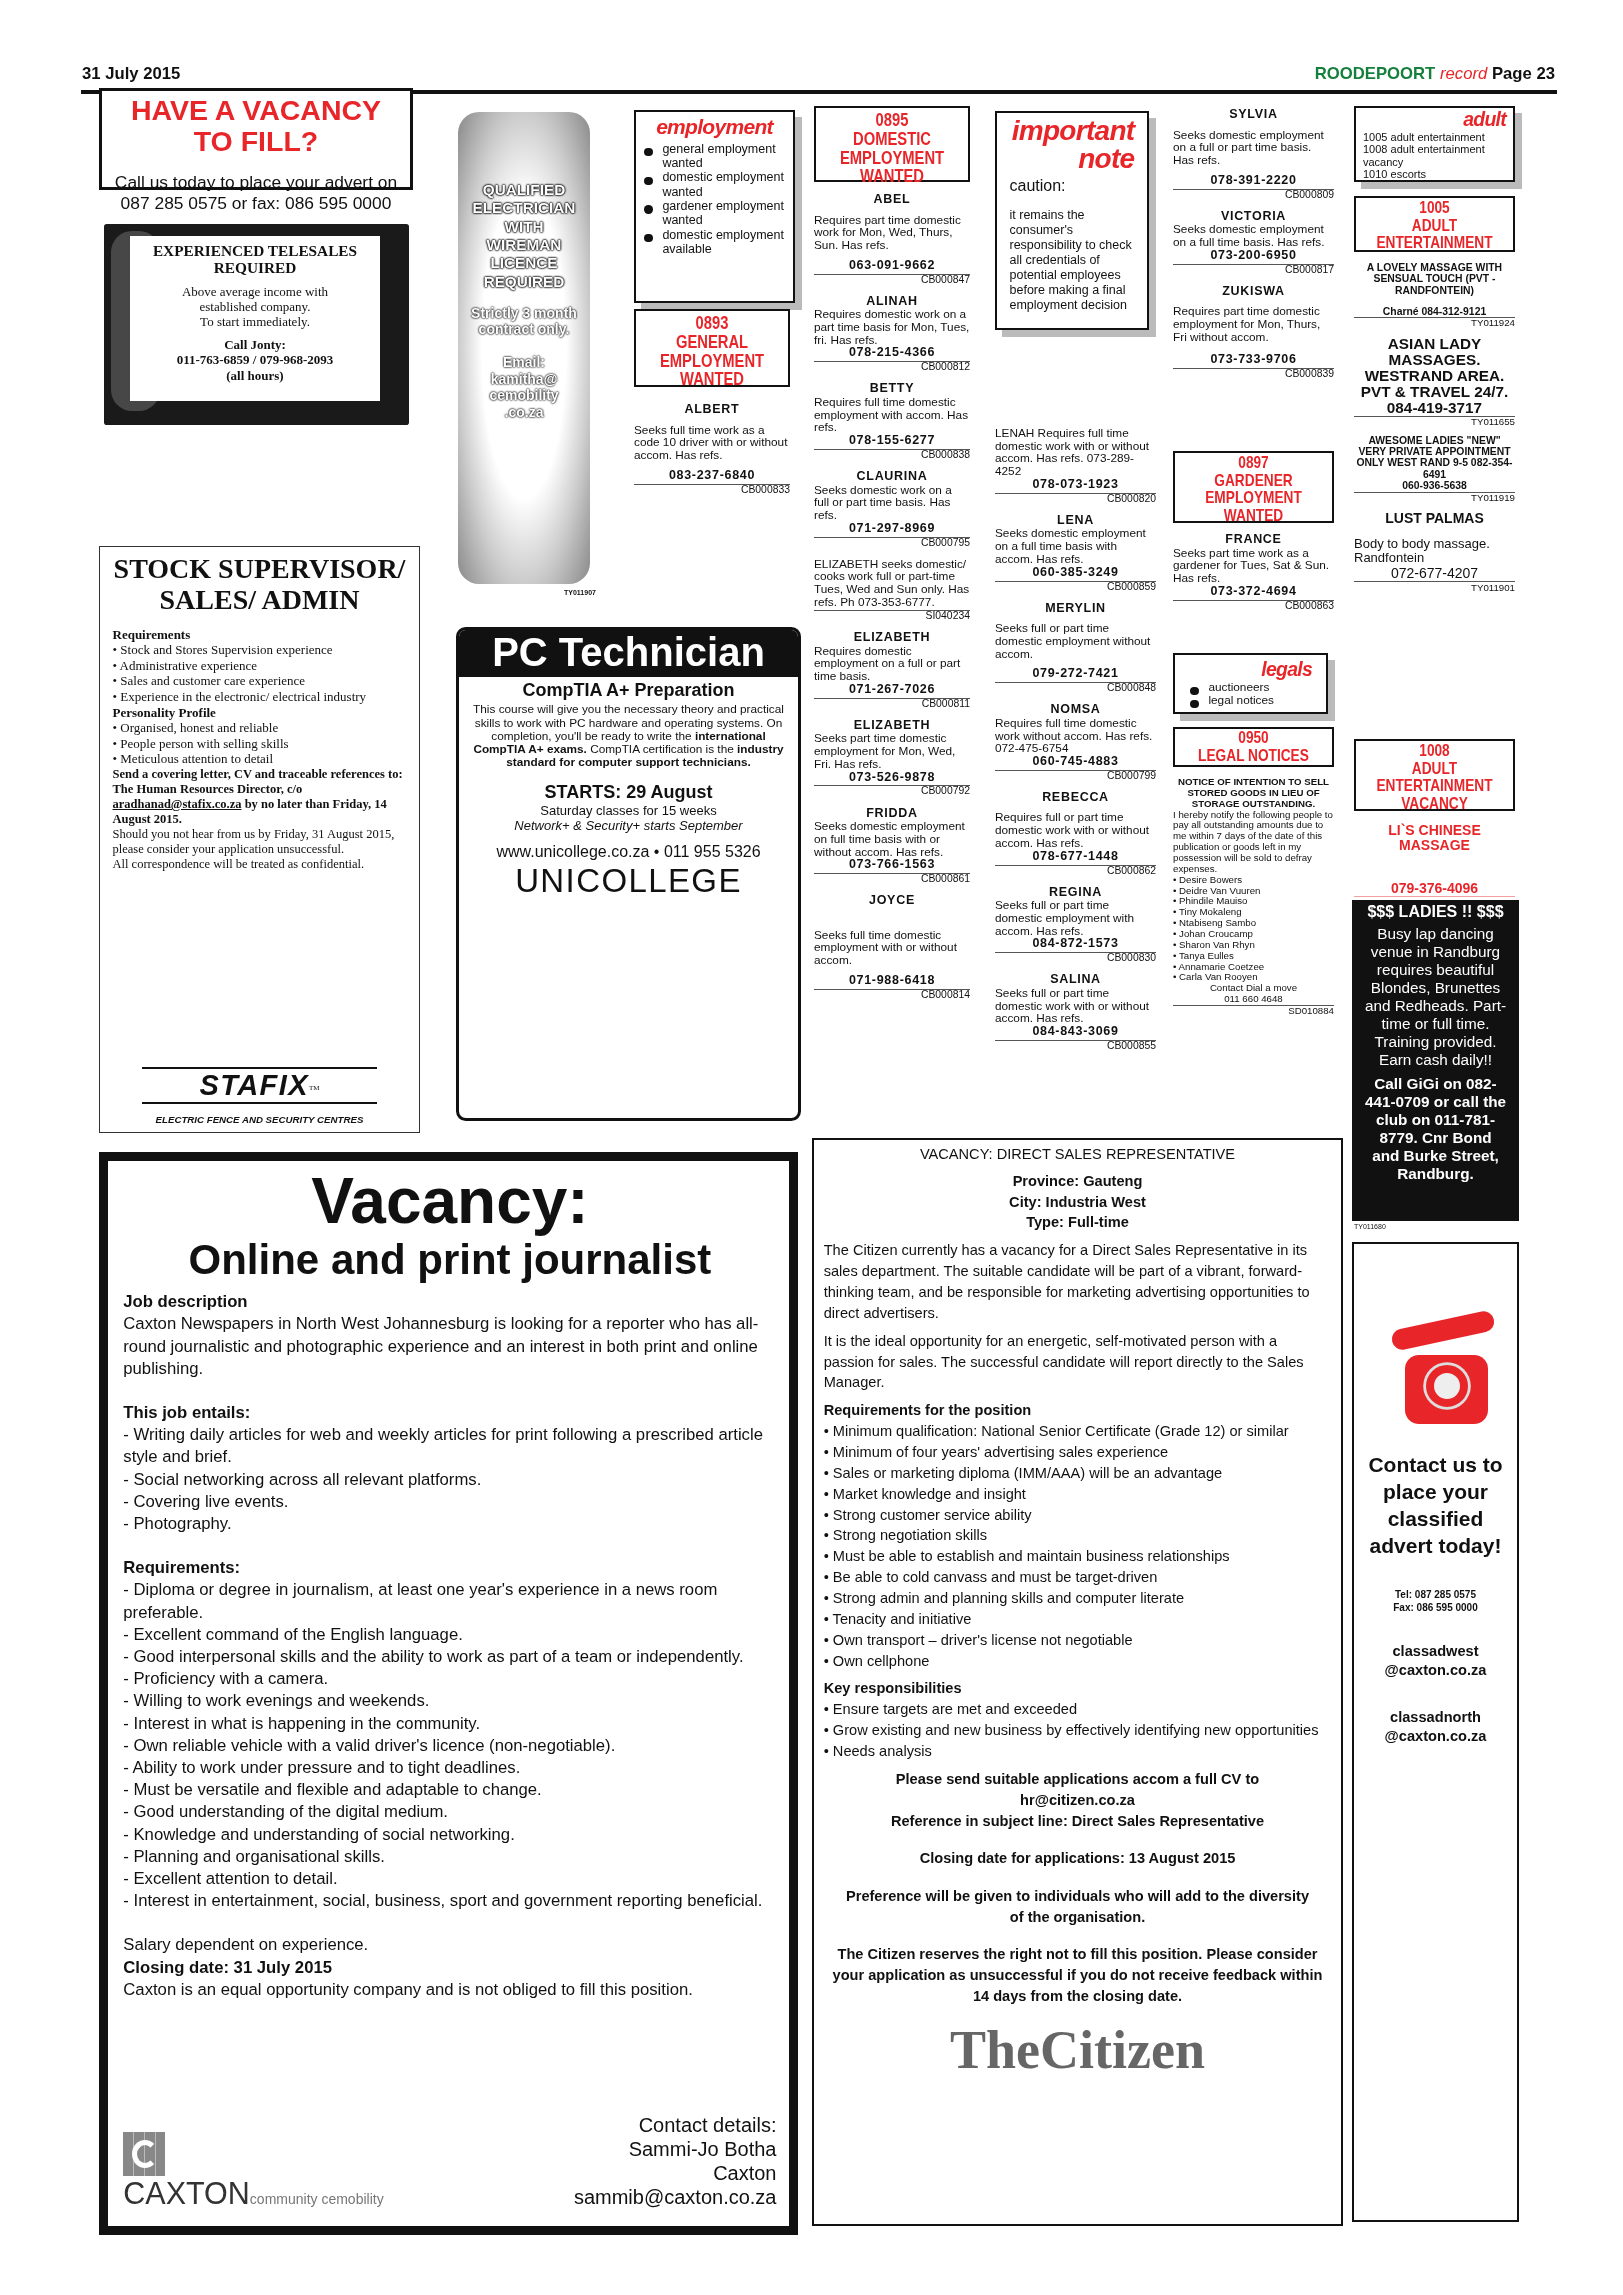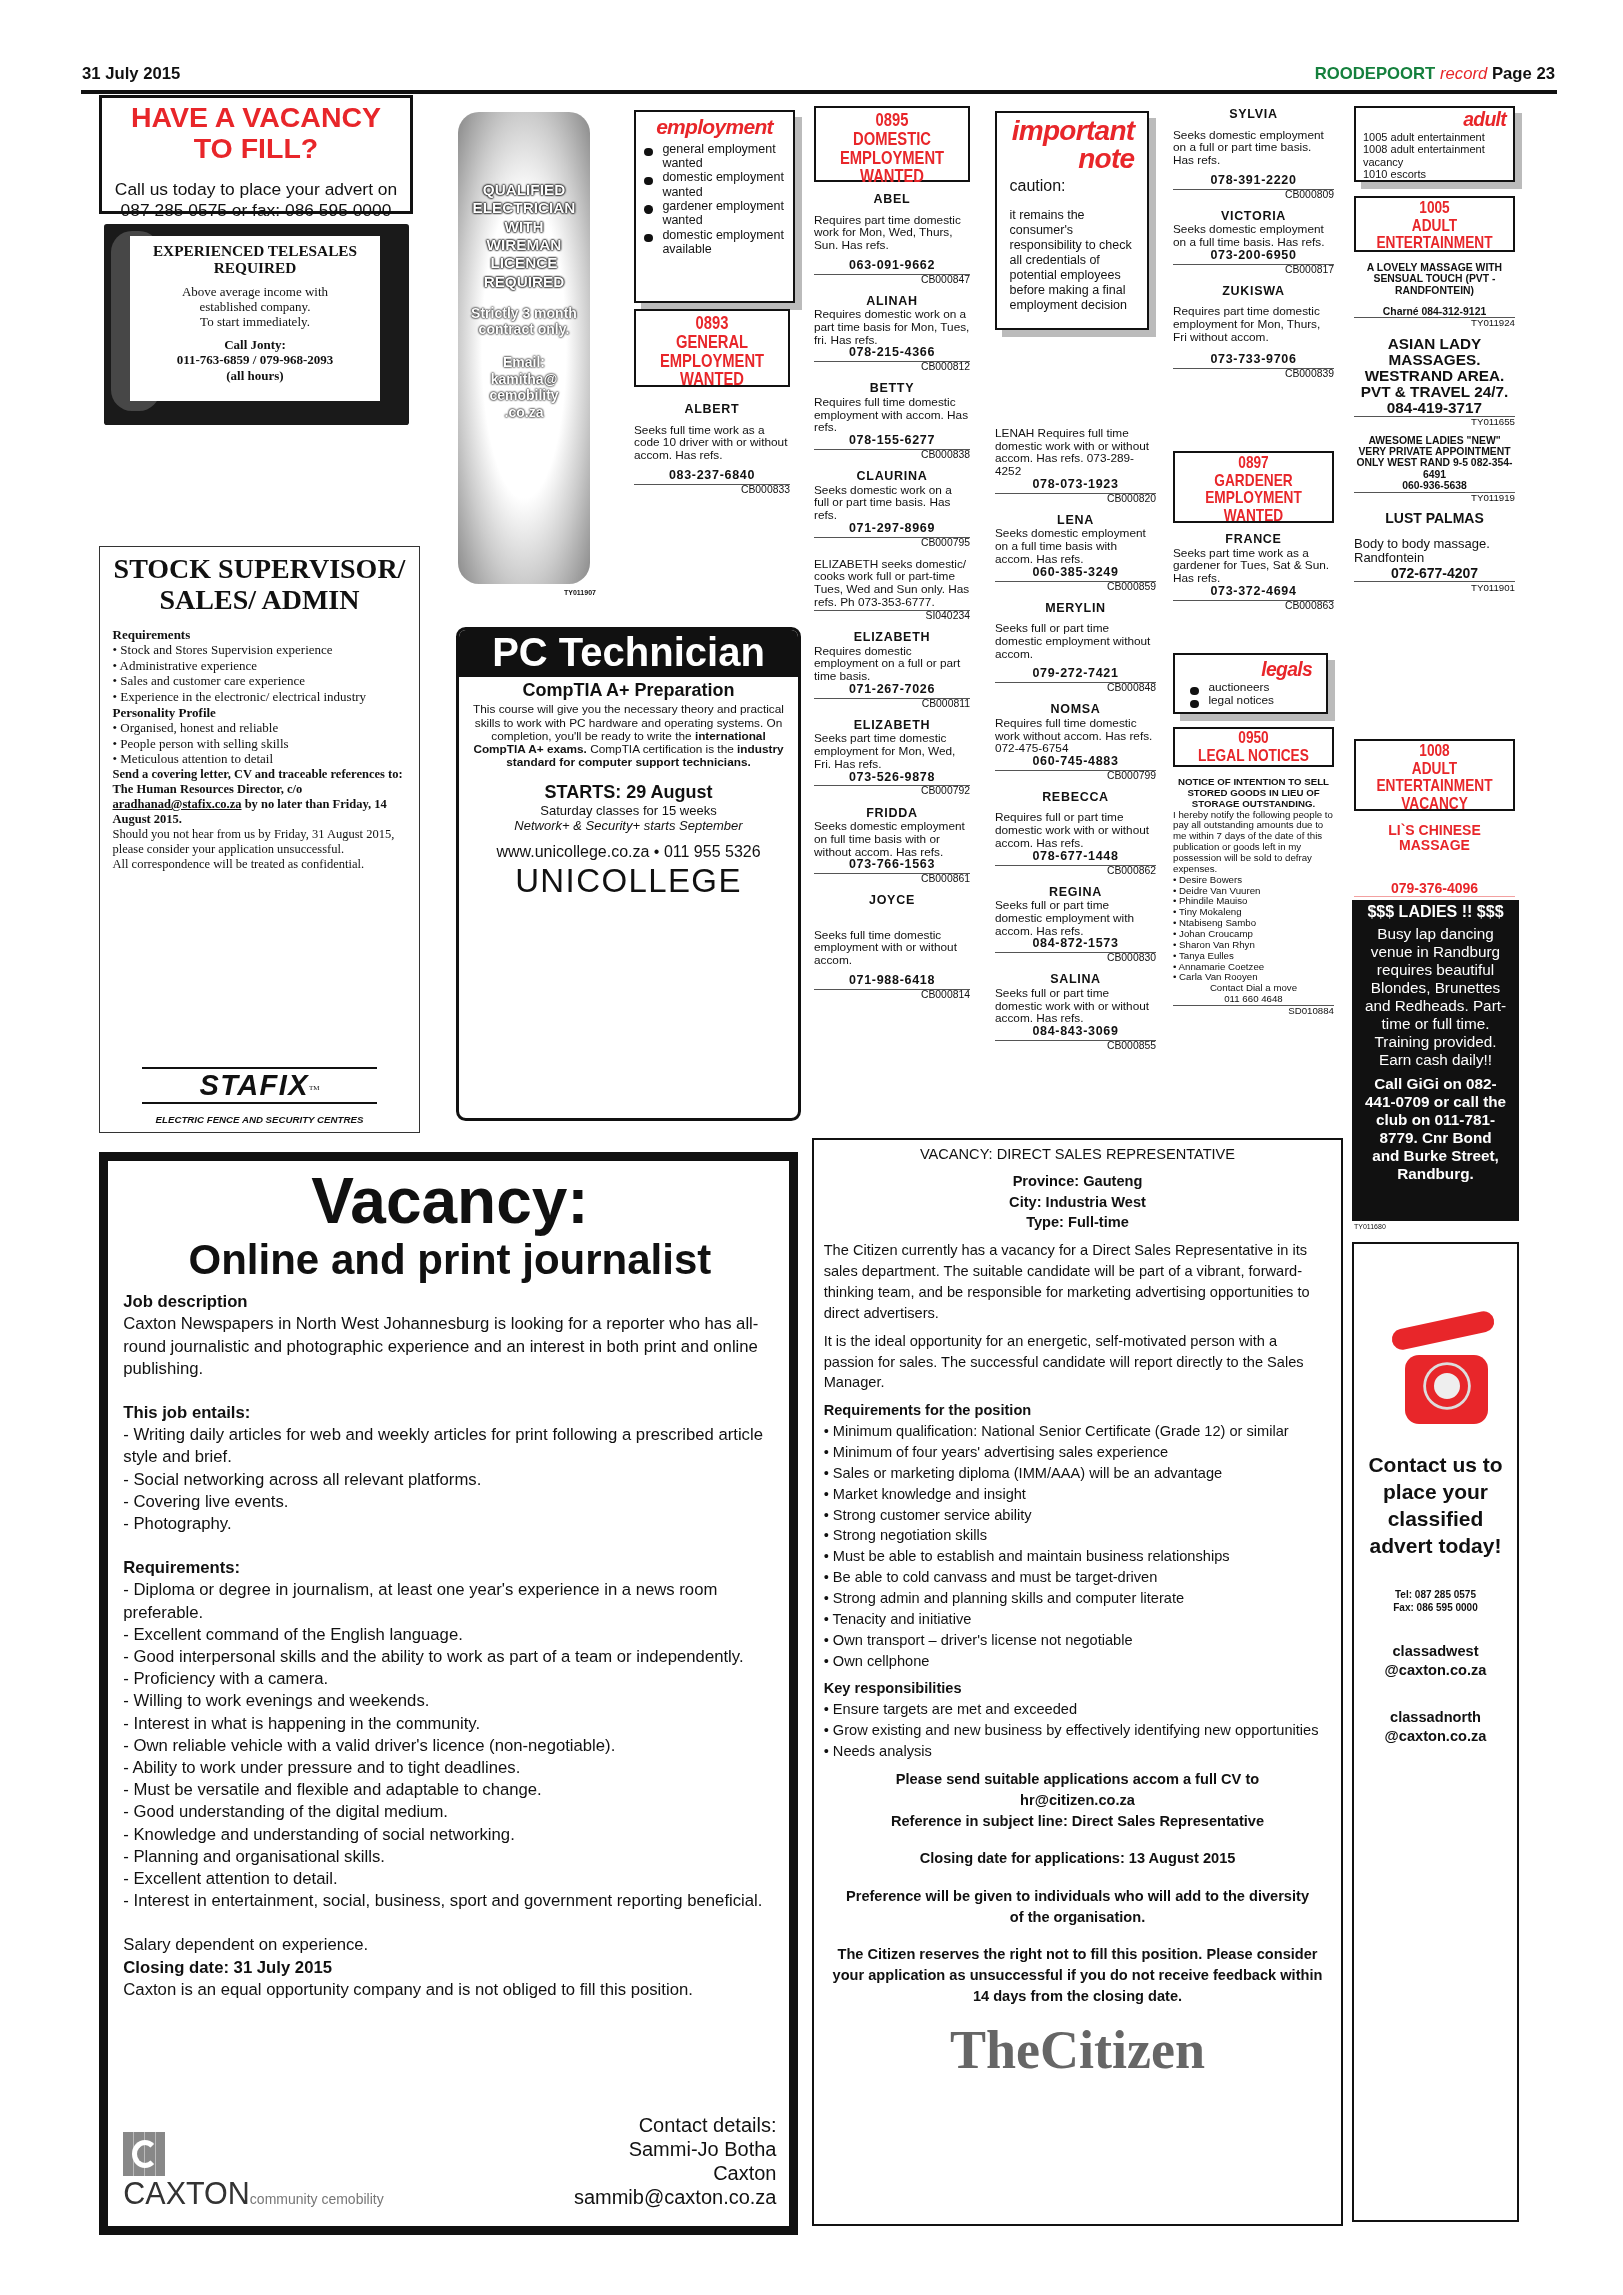--- a/index.html
+++ b/index.html
@@ -24,21 +24,21 @@
 ul.dot li:before{content:"";position:absolute;left:1.4px;top:6.2px;width:8.3px;height:8.3px;border-radius:50%;background:#111}
 .serif{font-family:"Liberation Serif",serif}
 </style>
 </head>
 <body>
 
 <div class="abs hdr-date">31 July 2015</div>
 <div class="abs hdr-right"><span class="red">ROODEPOORT</span> <span class="it">record</span> <span>Page 23</span></div>
 <div class="abs hdr-rule"></div>
 
-<div class="abs box" style="left:99px;top:95px;width:314px;height:119px;border-width:3.5px;text-align:center">
+<div class="abs box" style="left:99px;top:88px;width:314px;height:102px;border-width:3.5px;text-align:center">
   <div style="color:#e8262a;font-weight:bold;font-size:28.5px;line-height:1.08;margin-top:4.2px">
       <div>HAVE A VACANCY</div>
       <div>TO FILL?</div>
     </div>
   <div style="font-size:17.4px;line-height:1.2;margin-top:15.3px">
       <div>Call us today to place your advert on</div>
       <div>087 285 0575 or fax: 086 595 0000</div>
     </div>
 </div>
 
@@ -353,21 +353,21 @@
       <div class="ref" style="border-top:0.7px solid #555;text-align:right;font-weight:normal;font-size:9.7px;margin-bottom:7px">TY011655</div>
     </div>
   <div style="font-weight:bold;font-size:10.4px;line-height:1.1">
       <div>AWESOME LADIES "NEW" VERY PRIVATE APPOINTMENT ONLY WEST RAND 9-5 082-354-6491</div>
       <div>060-936-5638</div>
       <div class="ref" style="border-top:0.7px solid #555;text-align:right;font-weight:normal;font-size:9.7px;margin-bottom:7px">TY011919</div>
     </div>
   <div style="text-align:left">
     <div style="font-weight:bold;font-size:14px;text-align:center">LUST PALMAS</div>
     <div style="font-size:13px;line-height:1.05;margin-top:11px">Body to body massage. Randfontein</div>
-    <div style="font-weight:bold;font-size:14px;text-align:center">072-677-4207</div>
+    <div style="font-weight:normal;font-size:14px;text-align:center">072-677-4207</div>
     <div class="ref" style="border-top:0.7px solid #555;text-align:right;font-size:9.7px">TY011901</div>
   </div>
 </div>
 <div class="abs box" style="left:1354px;top:739px;width:161px;height:72px;border-width:2.8px;padding-top:1.4px">
   <div class="redhead" style="font-size:16.7px">
       <div>1008</div>
       <div>ADULT</div>
       <div>ENTERTAINMENT</div>
       <div>VACANCY</div>
     </div>

